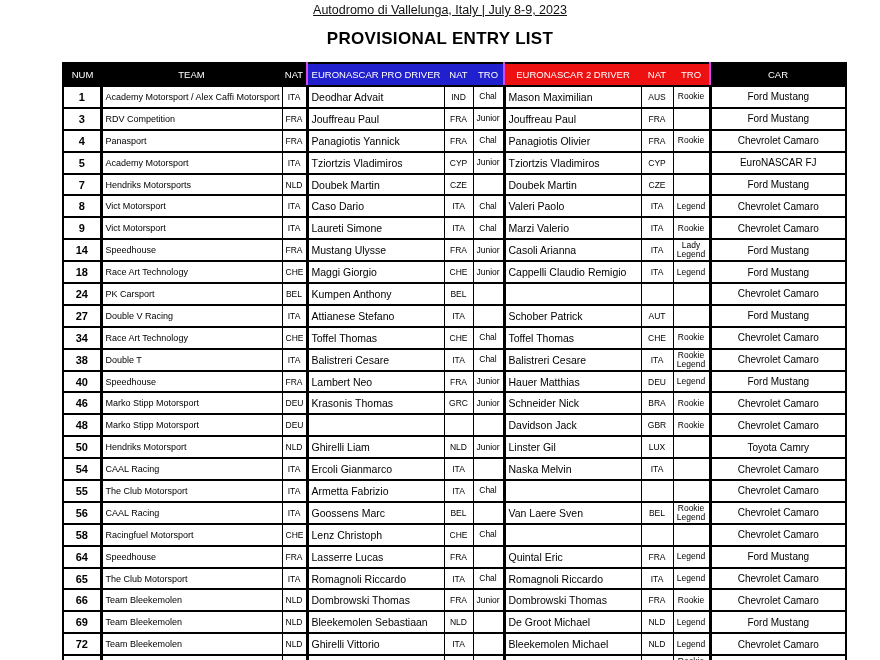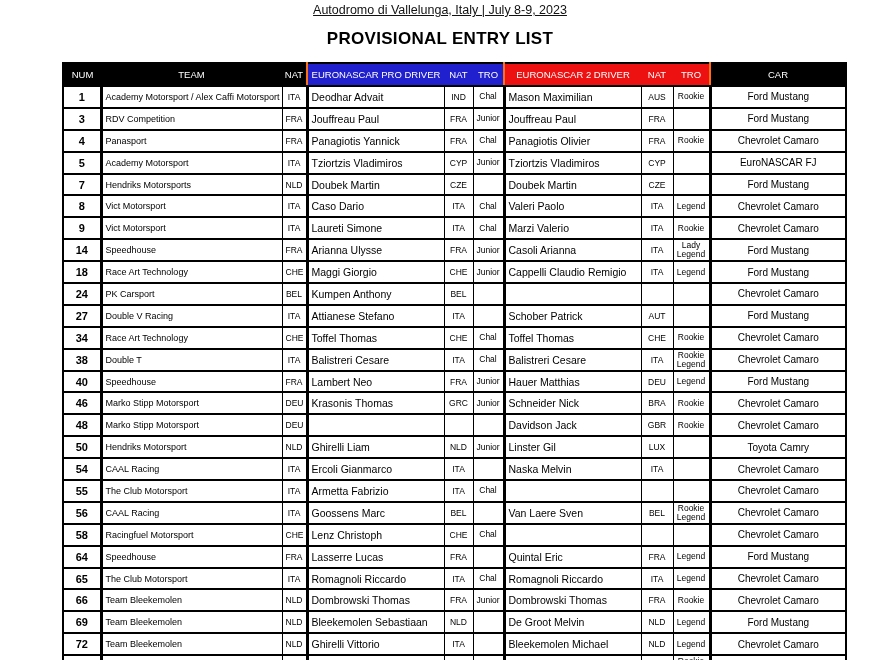--- a/index.html
+++ b/index.html
@@ -37,21 +37,21 @@
     height: 23px;
     padding: 0 2px;
     color: #fff;
     font-size: 9.5px;
     font-weight: normal;
     text-align: center;
     border: none;
     overflow: hidden;
     white-space: nowrap;
   }
-  th.seg { border-left: 2px solid #f97316; }
+  th.seg { border-left: 2px solid #d946ef; }
   tbody td {
     height: 21.9px;
     background: #fff;
     border: 1px solid #000;
     border-top-width: 2px;
     border-bottom-width: 2px;
     padding: 0 3px;
     overflow: hidden;
     vertical-align: middle;
   }
@@ -179,21 +179,21 @@
     <td class="c-tro">Chal</td>
     <td class="c-driver thick">Marzi Valerio</td>
     <td class="c-nat">ITA</td>
     <td class="c-tro">Rookie</td>
     <td class="c-car thick">Chevrolet Camaro</td>
   </tr>
       <tr>
     <td class="c-num">14</td>
     <td class="c-team thick">Speedhouse</td>
     <td class="c-nat">FRA</td>
-    <td class="c-driver thick">Arianna Ulysse</td>
+    <td class="c-driver thick">Mustang Ulysse</td>
     <td class="c-nat">FRA</td>
     <td class="c-tro">Junior</td>
     <td class="c-driver thick">Casoli Arianna</td>
     <td class="c-nat">ITA</td>
     <td class="c-tro">Lady Legend</td>
     <td class="c-car thick">Ford Mustang</td>
   </tr>
       <tr>
     <td class="c-num">18</td>
     <td class="c-team thick">Race Art Technology</td>
@@ -386,21 +386,21 @@
     <td class="c-tro">Rookie</td>
     <td class="c-car thick">Chevrolet Camaro</td>
   </tr>
       <tr>
     <td class="c-num">69</td>
     <td class="c-team thick">Team Bleekemolen</td>
     <td class="c-nat">NLD</td>
     <td class="c-driver thick">Bleekemolen Sebastiaan</td>
     <td class="c-nat">NLD</td>
     <td class="c-tro"></td>
-    <td class="c-driver thick">De Groot Melvin</td>
+    <td class="c-driver thick">De Groot Michael</td>
     <td class="c-nat">NLD</td>
     <td class="c-tro">Legend</td>
     <td class="c-car thick">Ford Mustang</td>
   </tr>
       <tr>
     <td class="c-num">72</td>
     <td class="c-team thick">Team Bleekemolen</td>
     <td class="c-nat">NLD</td>
     <td class="c-driver thick">Ghirelli Vittorio</td>
     <td class="c-nat">ITA</td>

